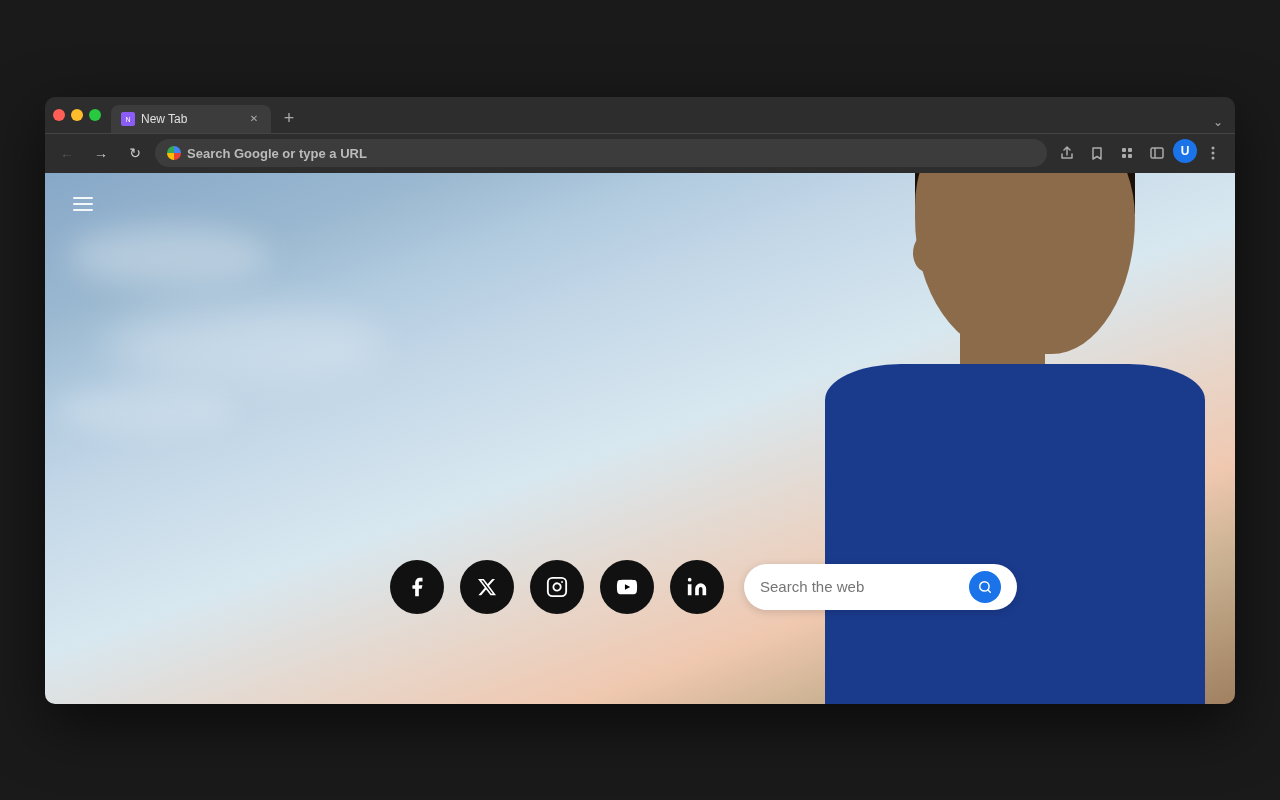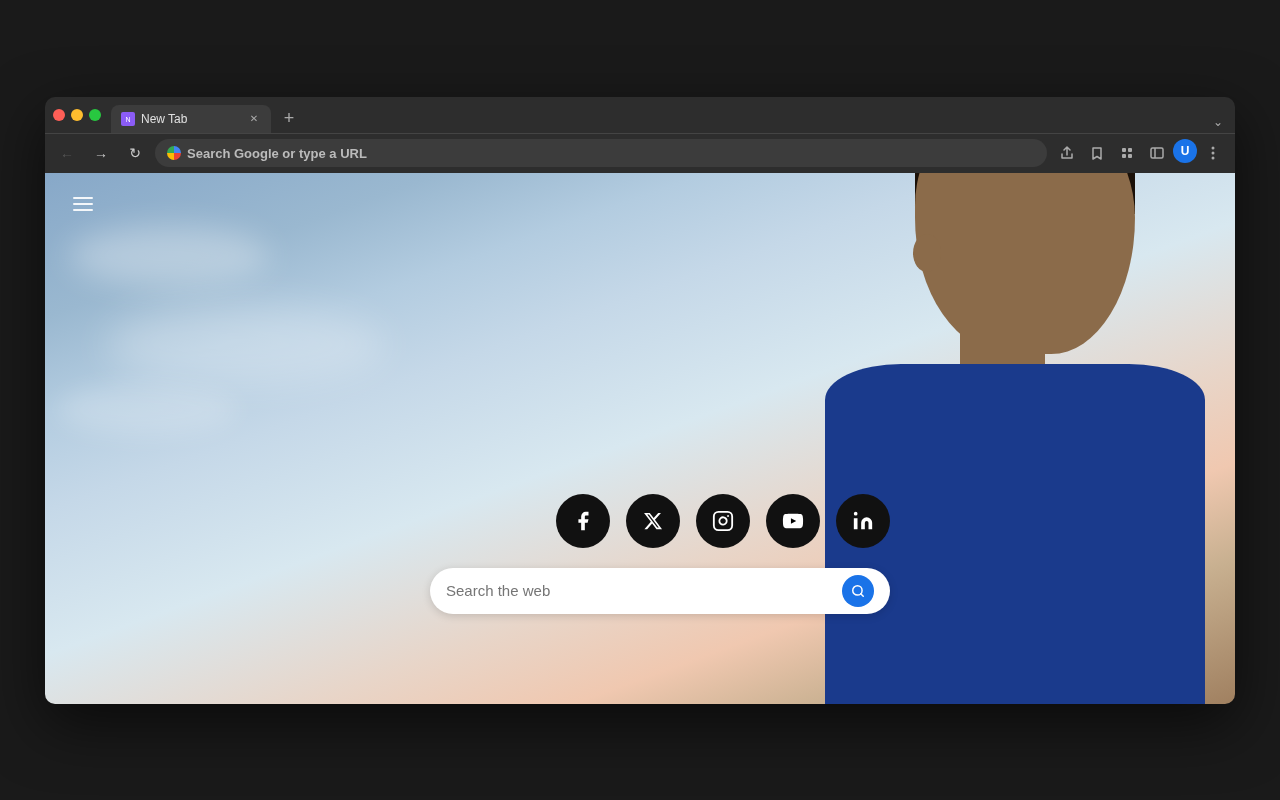--- a/index.html
+++ b/index.html
@@ -370,22 +370,22 @@
       border-radius: 2px;
     }
 
     
     .search-section {
       position: absolute;
       bottom: 90px;
       left: 50%;
       transform: translateX(-50%);
       display: flex;
-      flex-direction: column;
-      align-items: flex-end;
+      flex-direction: row;
+      align-items: center;
       gap: 20px;
       width: 500px;
     }
 
     .social-icons {
       display: flex;
       gap: 16px;
     }
 
     .social-icon-btn {

